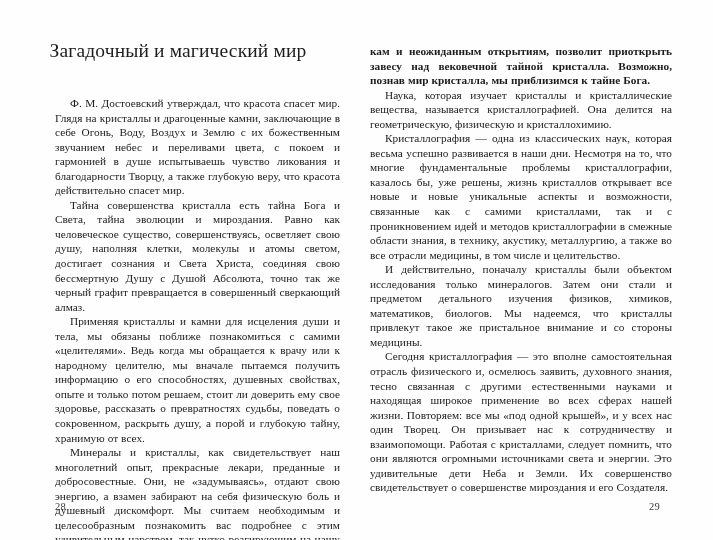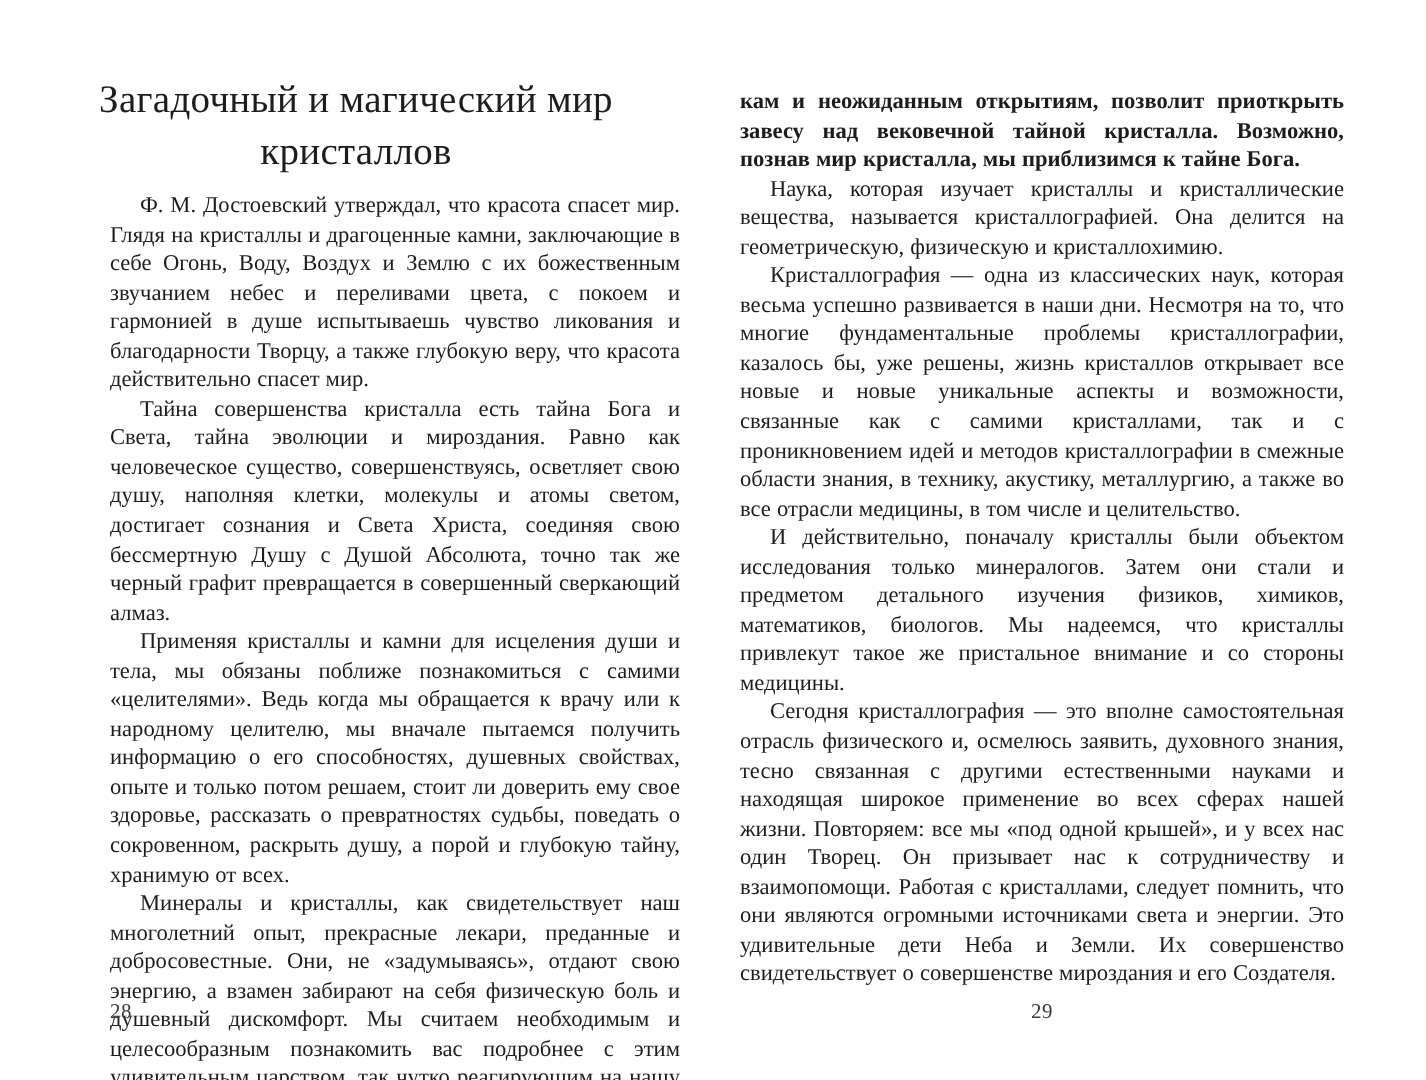--- a/index.html
+++ b/index.html
@@ -97,33 +97,32 @@
     position: absolute;
     bottom: 28px;
     font-size: 10.5px;
     color: #3a3a3a;
     font-family: "Liberation Serif", "DejaVu Serif", serif;
     letter-spacing: 0.3px;
     text-align: center;
   }
 
   .page-left .folio  { left: 55px; }
-  .page-right .folio { left: 14px; width: 302px; text-align: center; }
+  .page-right .folio { left: 2px; width: 302px; text-align: right; }
 </style>
 </head>
 <body>
 
 <div class="spread">
 
   <div class="page page-left">
 
     <div class="title-block">
       <h1 class="chapter-title">
         <span>Загадочный и магический мир</span><br>
-        <span>кристаллов</span>
       </h1>
     </div>
 
     <div class="column body-left">
       <p class="para">Ф. М. Достоевский утверждал, что красота спасет мир. Глядя на кристаллы и драгоценные камни, заключающие в себе Огонь, Воду, Воздух и Землю с их божественным звучанием небес и переливами цвета, с покоем и гармонией в душе испытываешь чувство ликования и благодарности Творцу, а также глубокую веру, что красота действительно спасет мир.</p>
       <p class="para">Тайна совершенства кристалла есть тайна Бога и Света, тайна эволюции и мироздания. Равно как человеческое существо, совершенствуясь, осветляет свою душу, наполняя клетки, молекулы и атомы светом, достигает сознания и Света Христа, соединяя свою бессмертную Душу с Душой Абсолюта, точно так же черный графит превращается в совершенный сверкающий алмаз.</p>
       <p class="para">Применяя кристаллы и камни для исцеления души и тела, мы обязаны поближе познакомиться с самими «целителями». Ведь когда мы обращается к врачу или к народному целителю, мы вначале пытаемся получить информацию о его способностях, душевных свойствах, опыте и только потом решаем, стоит ли доверить ему свое здоровье, рассказать о превратностях судьбы, поведать о сокровенном, раскрыть душу, а порой и глубокую тайну, хранимую от всех.</p>
       <p class="para">Минералы и кристаллы, как свидетельствует наш многолетний опыт, прекрасные лекари, преданные и добросовестные. Они, не «задумываясь», отдают свою энергию, а взамен забирают на себя физическую боль и душевный дискомфорт. Мы считаем необходимым и целесообразным познакомить вас подробнее с этим удивительным царством, так чутко реагирующим на нашу любовь и боль. Возможно, это знакомство для многих окажется тем творческим импульсом, который приведет к различным наход-</p>
     </div>
 

